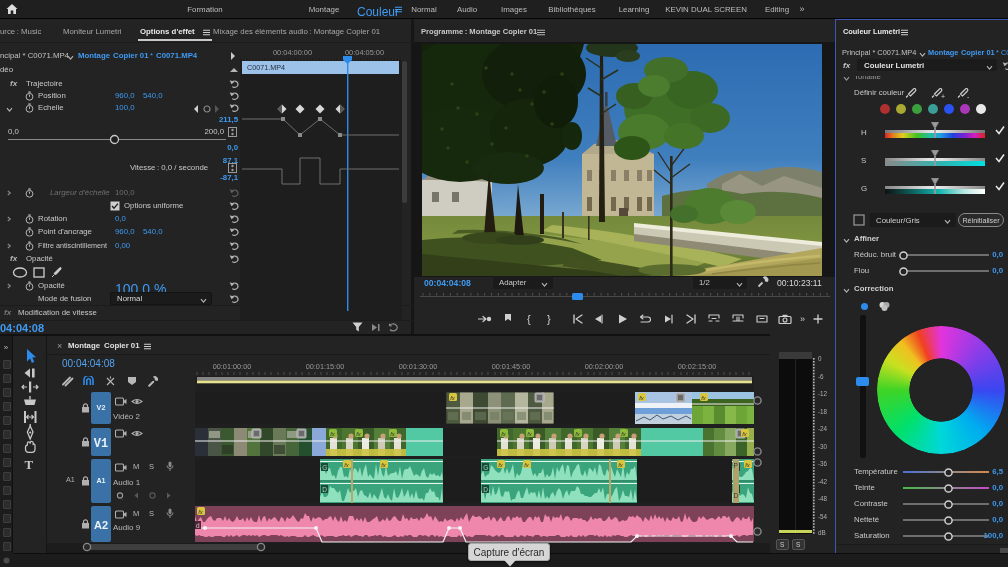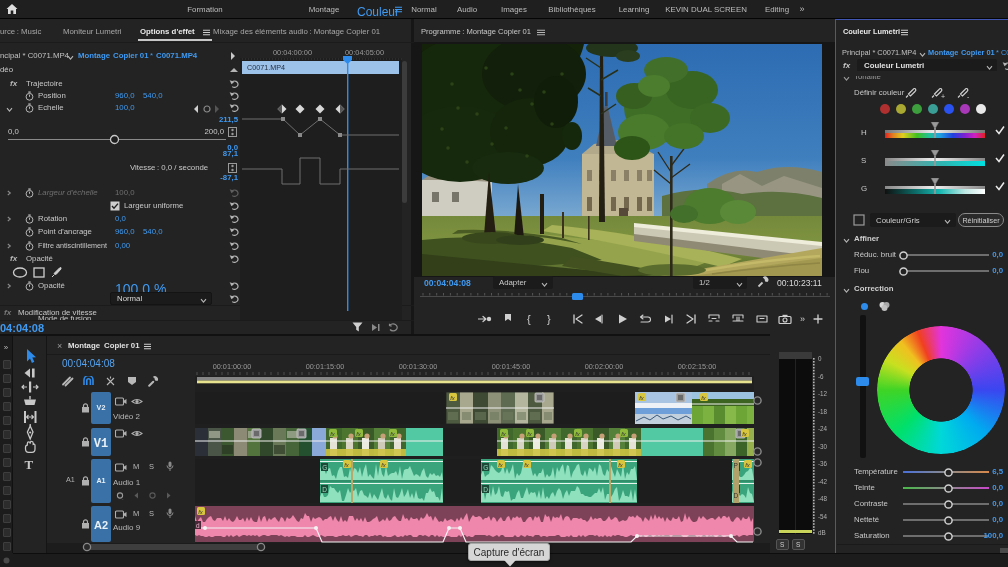--- a/index.html
+++ b/index.html
@@ -97,47 +97,47 @@
 <svg style="position:absolute;left:228px;top:127px;" width="9" height="10" viewBox="0 0 9 10" xmlns="http://www.w3.org/2000/svg">
       <rect x="0.5" y="0.5" width="8" height="9" fill="none" stroke="#9a9a9a"></rect>
       <circle cx="4.5" cy="3" r="1.2" fill="#9a9a9a"></circle>
       <circle cx="4.5" cy="7" r="1.2" fill="#9a9a9a"></circle>
     </svg>
 <div style="position:absolute;left:8px;top:139px;width:218px;height:1px;background:#8a8a8a;"></div>
 <svg style="position:absolute;left:109px;top:134px;" width="11" height="11" viewBox="0 0 11 11" xmlns="http://www.w3.org/2000/svg">
       <circle cx="5.5" cy="5.5" r="4" fill="#1d1d1d" stroke="#c8c8c8" stroke-width="1.3"></circle>
     </svg>
 <div style="position:absolute;right:770px;top:144px;font-size:7.8px;color:#3f9af2;font-weight:700;white-space:nowrap;letter-spacing:0px;line-height:1;">0,0</div>
-<div style="position:absolute;right:770px;top:150px;font-size:7.8px;color:#3f9af2;font-weight:700;white-space:nowrap;letter-spacing:0px;line-height:1;">87,1</div>
+<div style="position:absolute;right:770px;top:157px;font-size:7.8px;color:#3f9af2;font-weight:700;white-space:nowrap;letter-spacing:0px;line-height:1;">87,1</div>
 <div style="position:absolute;left:130px;top:164px;font-size:7.8px;color:#c9c9c9;font-weight:400;white-space:nowrap;letter-spacing:0px;line-height:1;">Vitesse : 0,0 / seconde</div>
 <svg style="position:absolute;left:228px;top:163px;" width="9" height="10" viewBox="0 0 9 10" xmlns="http://www.w3.org/2000/svg">
       <rect x="0.5" y="0.5" width="8" height="9" fill="none" stroke="#9a9a9a"></rect>
       <circle cx="4.5" cy="3" r="1.2" fill="#9a9a9a"></circle>
       <circle cx="4.5" cy="7" r="1.2" fill="#9a9a9a"></circle>
     </svg>
 <div style="position:absolute;right:770px;top:174px;font-size:7.8px;color:#3f9af2;font-weight:700;white-space:nowrap;letter-spacing:0px;line-height:1;">-87,1</div>
 <svg style="position:absolute;left:6px;top:190px;" width="6" height="6" viewBox="0 0 6 6" xmlns="http://www.w3.org/2000/svg">
       <path d="M1.7999999999999998 1 L4.32 3.0 L1.7999999999999998 5" fill="none" stroke="#8a8a8a" stroke-width="1.1"></path>
     </svg>
 <svg style="position:absolute;left:25px;top:188px;" width="9" height="10" viewBox="0 0 9 10" xmlns="http://www.w3.org/2000/svg">
       <circle cx="4.5" cy="5.8" r="3.4" fill="none" stroke="#b5b5b5" stroke-width="1"></circle>
       <rect x="3.3" y="0.4" width="2.4" height="1.4" fill="#b5b5b5"></rect>
       <line x1="4.5" y1="5.8" x2="4.5" y2="3.6" stroke="#b5b5b5" stroke-width="1"></line>
     </svg>
-    <div style="position:absolute;left:38px;top:189px;font-size:7.8px;color:#6f6f6f;font-weight:400;white-space:nowrap;letter-spacing:0px;line-height:1;font-style:italic;">Largeur d'échelle</div>
+    <div style="position:absolute;left:50px;top:189px;font-size:7.8px;color:#6f6f6f;font-weight:400;white-space:nowrap;letter-spacing:0px;line-height:1;font-style:italic;">Largeur d'échelle</div>
     <div style="position:absolute;left:115px;top:189px;font-size:7.8px;color:#6f6f6f;font-weight:400;white-space:nowrap;letter-spacing:0px;line-height:1;">100,0</div>
 <svg style="position:absolute;left:229px;top:188px;" width="11" height="10" viewBox="0 0 11 10" xmlns="http://www.w3.org/2000/svg">
       <path d="M2.2 4.2 A3.5 3.2 0 1 1 3.2 7.6" fill="none" stroke="#5f5f5f" stroke-width="1.2"></path>
       <path d="M0.6 1.2 L2.6 5.2 L5.4 2.8 Z" fill="#5f5f5f"></path>
     </svg>
 <svg style="position:absolute;left:110px;top:201px;" width="10" height="10" viewBox="0 0 10 10" xmlns="http://www.w3.org/2000/svg">
       <rect x="0.5" y="0.5" width="9" height="9" fill="#cfcfcf"></rect>
       <path d="M2 5 L4 7.2 L8 2.6" fill="none" stroke="#222" stroke-width="1.4"></path>
     </svg>
-<div style="position:absolute;left:124px;top:202px;font-size:7.8px;color:#c9c9c9;font-weight:400;white-space:nowrap;letter-spacing:0px;line-height:1;">Largeur uniforme</div>
+<div style="position:absolute;left:124px;top:202px;font-size:7.8px;color:#c9c9c9;font-weight:400;white-space:nowrap;letter-spacing:0px;line-height:1;">Options uniforme</div>
 <svg style="position:absolute;left:229px;top:201px;" width="11" height="10" viewBox="0 0 11 10" xmlns="http://www.w3.org/2000/svg">
       <path d="M2.2 4.2 A3.5 3.2 0 1 1 3.2 7.6" fill="none" stroke="#b5b5b5" stroke-width="1.2"></path>
       <path d="M0.6 1.2 L2.6 5.2 L5.4 2.8 Z" fill="#b5b5b5"></path>
     </svg>
 <svg style="position:absolute;left:6px;top:216px;" width="6" height="6" viewBox="0 0 6 6" xmlns="http://www.w3.org/2000/svg">
       <path d="M1.7999999999999998 1 L4.32 3.0 L1.7999999999999998 5" fill="none" stroke="#8a8a8a" stroke-width="1.1"></path>
     </svg>
 <svg style="position:absolute;left:25px;top:214px;" width="9" height="10" viewBox="0 0 9 10" xmlns="http://www.w3.org/2000/svg">
       <circle cx="4.5" cy="5.8" r="3.4" fill="none" stroke="#b5b5b5" stroke-width="1"></circle>
       <rect x="3.3" y="0.4" width="2.4" height="1.4" fill="#b5b5b5"></rect>
@@ -197,21 +197,21 @@
       <circle cx="4.5" cy="5.8" r="3.4" fill="none" stroke="#b5b5b5" stroke-width="1"></circle>
       <rect x="3.3" y="0.4" width="2.4" height="1.4" fill="#b5b5b5"></rect>
       <line x1="4.5" y1="5.8" x2="4.5" y2="3.6" stroke="#b5b5b5" stroke-width="1"></line>
     </svg>
     <div style="position:absolute;left:38px;top:282px;font-size:7.8px;color:#c9c9c9;font-weight:400;white-space:nowrap;letter-spacing:0px;line-height:1;">Opacité</div>
     <div style="position:absolute;left:115px;top:282px;font-size:14px;color:#3f9af2;font-weight:400;white-space:nowrap;letter-spacing:0px;line-height:1;">100,0 %</div>
     <svg style="position:absolute;left:229px;top:281px;" width="11" height="10" viewBox="0 0 11 10" xmlns="http://www.w3.org/2000/svg">
       <path d="M2.2 4.2 A3.5 3.2 0 1 1 3.2 7.6" fill="none" stroke="#b5b5b5" stroke-width="1.2"></path>
       <path d="M0.6 1.2 L2.6 5.2 L5.4 2.8 Z" fill="#b5b5b5"></path>
     </svg>
-<div style="position:absolute;left:38px;top:295px;font-size:7.8px;color:#c9c9c9;font-weight:400;white-space:nowrap;letter-spacing:0px;line-height:1;margin-top:20px;">Mode de fusion</div>
+<div style="position:absolute;left:38px;top:295px;font-size:7.8px;color:#c9c9c9;font-weight:400;white-space:nowrap;letter-spacing:0px;line-height:1;">Mode de fusion</div>
 <div style="position:absolute;left:110px;top:292px;width:102px;height:13px;background:#1b1b1b;border:1px solid #141414;border-radius:2px;"></div>
 <div style="position:absolute;left:117px;top:295px;font-size:7.8px;color:#d8d8d8;font-weight:400;white-space:nowrap;letter-spacing:0px;line-height:1;">Normal</div>
 <svg style="position:absolute;left:200px;top:297px;" width="7" height="7" viewBox="0 0 7 7" xmlns="http://www.w3.org/2000/svg">
       <path d="M1 2.1 L3.5 5.04 L6 2.1" fill="none" stroke="#b5b5b5" stroke-width="1.1"></path>
     </svg>
 <svg style="position:absolute;left:229px;top:294px;" width="11" height="10" viewBox="0 0 11 10" xmlns="http://www.w3.org/2000/svg">
       <path d="M2.2 4.2 A3.5 3.2 0 1 1 3.2 7.6" fill="none" stroke="#b5b5b5" stroke-width="1.2"></path>
       <path d="M0.6 1.2 L2.6 5.2 L5.4 2.8 Z" fill="#b5b5b5"></path>
     </svg>
 <div style="position:absolute;left:0px;top:305px;width:414px;height:1px;background:#1b1b1b;"></div>
@@ -254,21 +254,21 @@
       <path d="M340 104.5 L344.5 109 L340 113.5 Z" fill="#555"></path>
       <path d="M242 119 H283 L300 135 L320 119 L340 135 H399" fill="none" stroke="#6e6e6e" stroke-width="1"></path>
       <rect x="281" y="117" width="4" height="4" fill="#8a8a8a"></rect>
       <rect x="298" y="133" width="4" height="4" fill="#8a8a8a"></rect>
       <rect x="318" y="117" width="4" height="4" fill="#8a8a8a"></rect>
       <rect x="338" y="133" width="4" height="4" fill="#8a8a8a"></rect>
       <path d="M242 169 H282 V184 H300 V158 H320 V184 H340 V169 H399" fill="none" stroke="#6e6e6e" stroke-width="1"></path>
       <rect x="402" y="61" width="5" height="142" rx="2.5" fill="#3c3c3c"></rect>
     </svg>
 <div style="position:absolute;left:414px;top:19px;width:421px;height:318px;background:#232323;"></div>
-<div style="position:absolute;left:421px;top:28px;font-size:7.6px;color:#c9c9c9;font-weight:400;white-space:nowrap;letter-spacing:0px;line-height:1;">Programme : Montage  Copier 01</div>
+<div style="position:absolute;left:421px;top:28px;font-size:7.6px;color:#c9c9c9;font-weight:700;white-space:nowrap;letter-spacing:0px;line-height:1;">Programme : Montage  Copier 01</div>
 <svg style="position:absolute;left:537px;top:29px;" width="8" height="7" viewBox="0 0 8 7" xmlns="http://www.w3.org/2000/svg">
       <path d="M0 1.2 H8 M0 3.5 H8 M0 5.8 H8" stroke="#b5b5b5" stroke-width="1.1"></path>
     </svg>
 <div style="position:absolute;left:414px;top:42px;width:421px;height:235px;background:#161616;"></div>
 <svg style="position:absolute;left:422px;top:44px;" width="400" height="232" viewBox="0 0 400 232" xmlns="http://www.w3.org/2000/svg">
       <defs>
         <linearGradient id="sky" x1="0" y1="0" x2="0" y2="1">
           <stop offset="0" stop-color="#2d6cb2"></stop>
           <stop offset="0.6" stop-color="#3f7fbe"></stop>
           <stop offset="1" stop-color="#8ab4d6"></stop>

